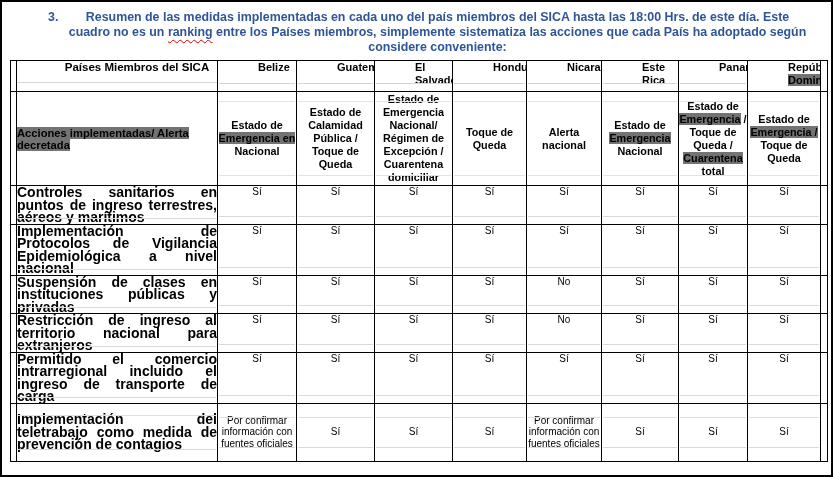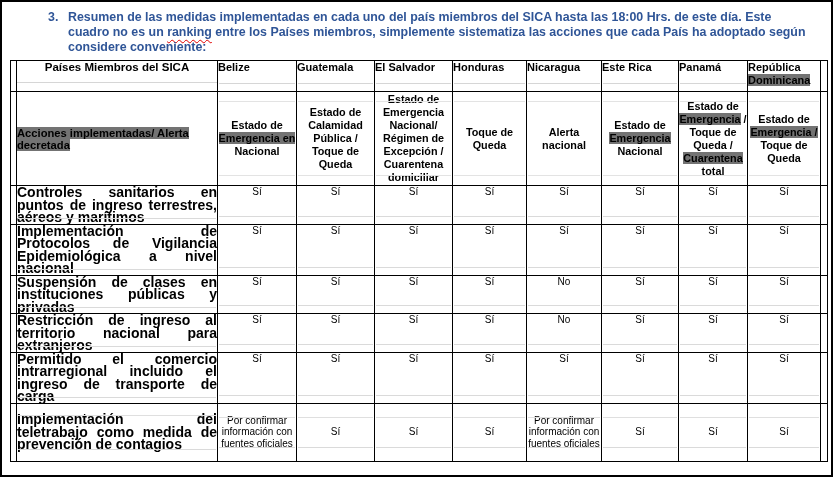--- a/index.html
+++ b/index.html
@@ -7,34 +7,34 @@
     position:relative; width:833px; height:477px; box-sizing:border-box;
     border:2px solid #000; background:#fff; overflow:hidden;
     font-family:"Liberation Sans", sans-serif; color:#000;
   }
   
   .heading {
     display:flex; margin:8px 24px 5px 46px;
     color:#2F5597; font-weight:bold; font-size:12.4px; line-height:15px;
   }
   .hnum { width:20px; flex:none; }
-  .htext { flex:1; }
+  .htext { flex:1;text-align:center; }
   .misspell {
     text-decoration-line:underline; text-decoration-style:wavy;
     text-decoration-color:#e00000; text-decoration-thickness:1px;
     text-underline-offset:3px;
   }
   
   table.sica { border-collapse:collapse; table-layout:fixed; margin-left:8px; width:817px; }
   .sica td { border:1px solid #000; padding:0; vertical-align:top; overflow:hidden; background:#fff; }
   .seamL { border-left:4px double #000; }
   .edge { background-image:repeating-linear-gradient(0deg, transparent 0 8px, #d6d6d6 8px 9px); }
   .hl { background:#737373; }
   
-  .h1 td { height:30px; }
+  .h1 td { height:30px;padding-left:40px; }
   .corner { font-weight:bold; font-size:11.5px; text-align:center; padding-top:2px; position:relative; }
   .corner::after { content:""; position:absolute; left:0; right:0; bottom:8px; border-top:1px solid #d6d6d6; }
   .cname { font-weight:bold; font-size:11px; line-height:13px; padding-top:2px; position:relative; }
   .cname.uline::after { content:""; position:absolute; left:1px; right:1px; bottom:7px; border-top:1px solid #d6d6d6; }
   
   .h2 td { height:93px; vertical-align:middle; }
   .acciones {
     font-weight:bold; font-size:11.2px; padding-left:1px;
     background-image:
       repeating-linear-gradient(0deg, transparent 0 9px, #e6e6e6 9px 10px),

